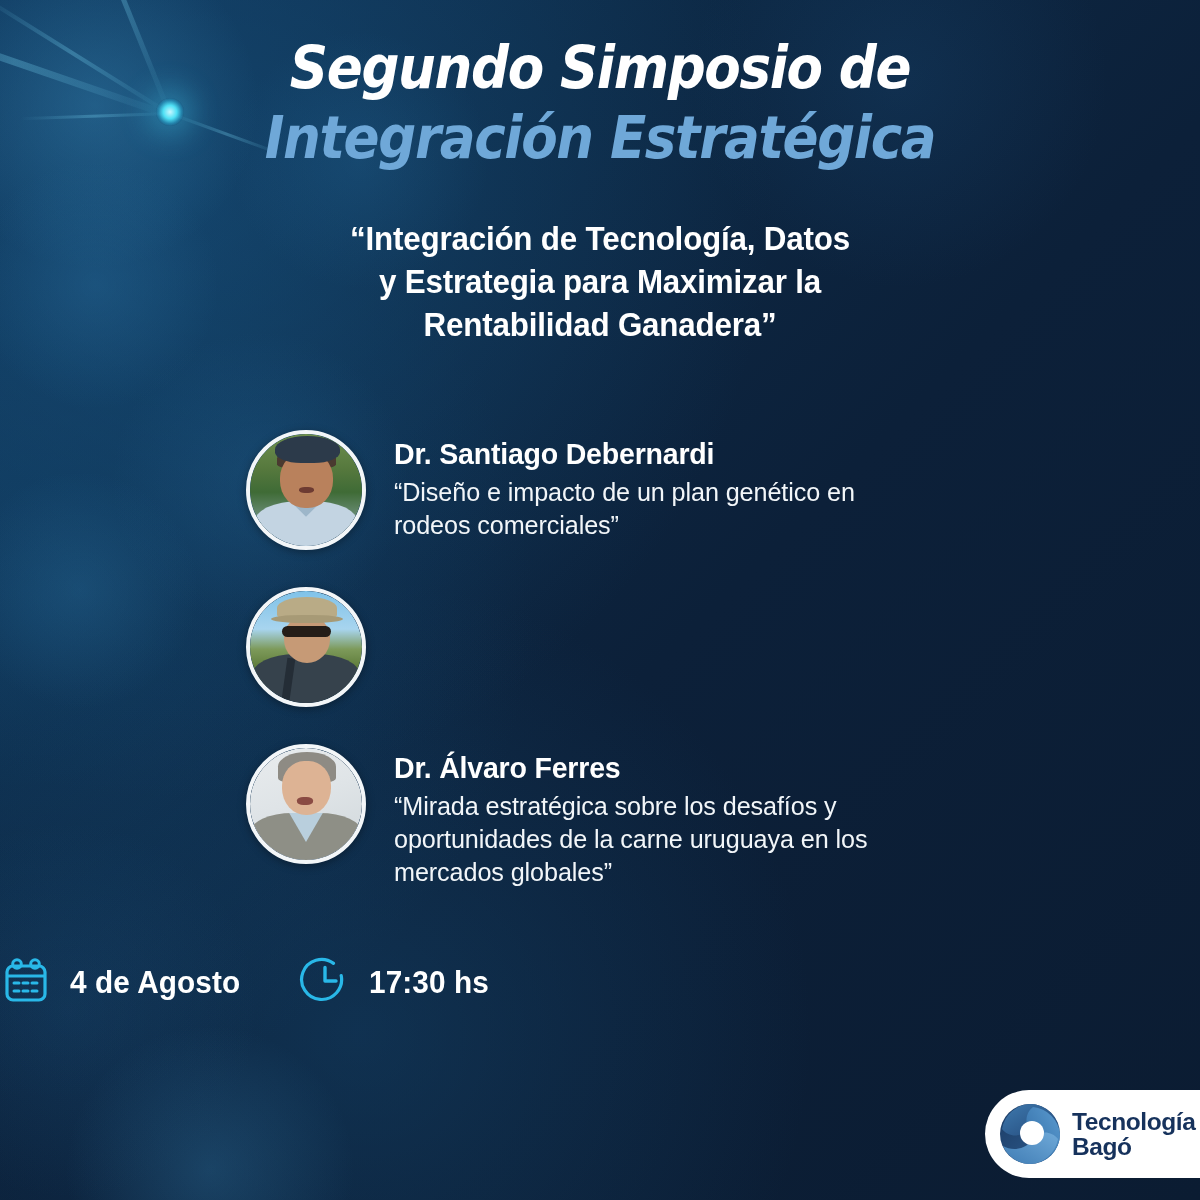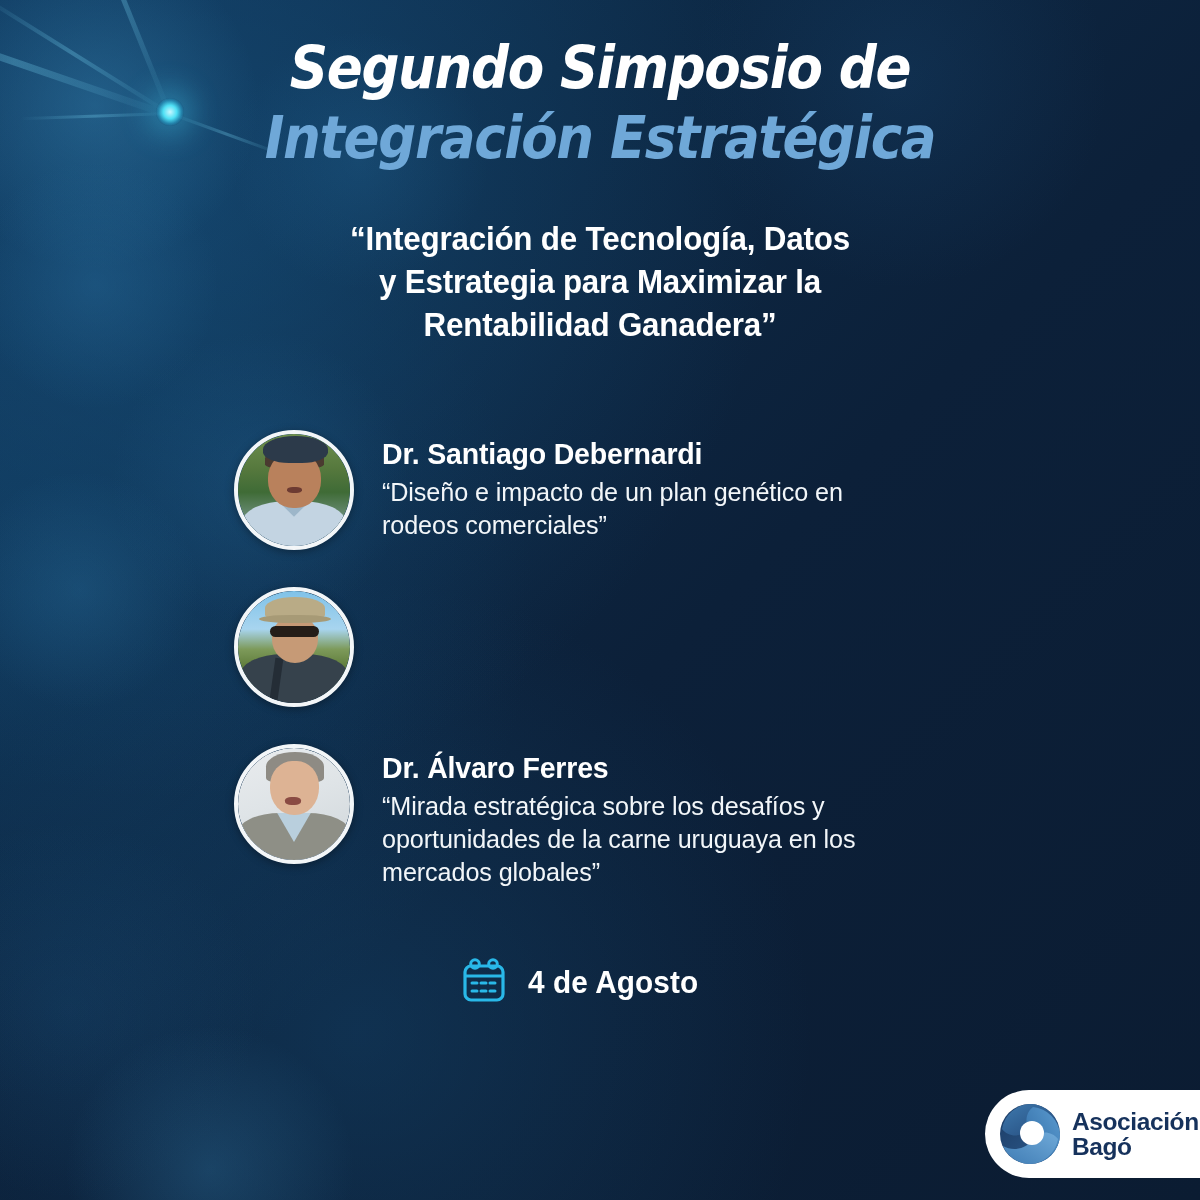--- a/index.html
+++ b/index.html
@@ -59,21 +59,21 @@
     transform:scaleX(0.90);display:block;
   }
   .t1{font-size:59px;color:#ffffff;}
   .t2{font-size:59px;color:#6fa8d8;margin-top:11px;}
 
   .sub{position:absolute;left:0;top:218px;width:1200px;text-align:center;
        font-weight:bold;font-size:33px;line-height:1.30;color:#ffffff;
        letter-spacing:-0.2px;transform:scaleX(0.95);}
 
   
-  .speakers{position:absolute;left:234px;top:430px;width:700px;}
+  .speakers{position:absolute;left:246px;top:430px;width:700px;}
   .spk{position:relative;display:flex;align-items:flex-start;margin-bottom:37px;}
   .spk:last-child{margin-bottom:4px;}
 
   .avatar{
     flex:0 0 auto;width:120px;height:120px;border-radius:50%;
     border:4px solid #f3f6f8;box-sizing:border-box;overflow:hidden;
     box-shadow:0 2px 8px rgba(0,0,0,0.35);position:relative;
   }
   .avatar .ph{position:absolute;inset:0;border-radius:50%;overflow:hidden;}
 
@@ -104,21 +104,21 @@
   .p3 .shirtv{position:absolute;left:35%;top:58%;width:30%;height:26%;background:#b9cfdd;clip-path:polygon(0 0,100% 0,50% 100%);}
 
   .spktxt{padding-left:28px;padding-top:7px;}
   .spkname{font-weight:bold;font-size:30px;color:#ffffff;letter-spacing:-0.2px;
            line-height:1.12;transform:scaleX(0.95);transform-origin:left center;}
   .spktalk{font-size:26.5px;color:#f2f6f9;line-height:1.26;margin-top:5px;
            letter-spacing:-0.1px;transform:scaleX(0.95);transform-origin:left center;max-width:560px;}
 
   
   .details{position:absolute;left:0;top:955px;width:1200px;}
-  .drow{display:flex;align-items:center;justify-content:center;padding-left:15px;}
+  .drow{display:flex;align-items:center;}
   .drow.r1{gap:0px;}
   .ditem{display:flex;align-items:center;}
   .dlabel{font-weight:bold;font-size:31px;color:#ffffff;letter-spacing:0.1px;
           margin-left:18px;transform:scaleX(0.96);transform-origin:left center;}
   .gapx{width:52px;}
   .drow.r2{margin-top:21px;}
   .drow.r2 .dlabel{margin-left:13px;}
 
   
   .logo{position:absolute;right:0;bottom:22px;width:215px;height:88px;
@@ -228,20 +228,29 @@
             <circle cx="17" cy="9" r="4.3" stroke="#29b8e8" stroke-width="3"></circle>
             <circle cx="35" cy="9" r="4.3" stroke="#29b8e8" stroke-width="3"></circle>
             <path d="M14 28h5M23 28h5M32 28h5M14 36h5M23 36h5M32 36h5" stroke="#29b8e8" stroke-width="3" stroke-linecap="round"></path>
           </svg>
         </span>
         <span class="dlabel">4 de Agosto</span>
       </div>
 
       <div class="gapx"></div>
 
+      <div class="ditem">
+        <span>
+          <svg width="52" height="52" viewBox="0 0 52 52" fill="none">
+            <path d="M34.5 8.4A20 20 0 1 0 42.2 20.5" stroke="#29b8e8" stroke-width="3.2" stroke-linecap="round"></path>
+            <path d="M26 12.5V26H37" stroke="#29b8e8" stroke-width="3.4" stroke-linecap="round" stroke-linejoin="round"></path>
+          </svg>
+        </span>
+        <span class="dlabel">17:30 hs</span>
+      </div>
 
     </div>
 
 
   </div>
 
   <div class="logo">
     <span class="logomark">
       <svg width="62" height="62" viewBox="0 0 62 62">
         <defs>
@@ -263,18 +272,18 @@
           </linearGradient>
         </defs>
         <circle cx="31" cy="31" r="30" fill="url(#g1)"></circle>
         <path d="M31 1a30 30 0 0 1 27 18c-10-6-24-3-31 8-5 8-18 7-24-1A30 30 0 0 1 31 1Z" fill="url(#g4)"></path>
         <path d="M61 31a30 30 0 0 1-20 28c6-10 3-24-8-31-8-5-7-18 1-24A30 30 0 0 1 61 31Z" fill="url(#g2)"></path>
         <path d="M31 61A30 30 0 0 1 4 43c10 6 24 3 31-8 5-8 18-7 24 1A30 30 0 0 1 31 61Z" fill="url(#g3)"></path>
         <circle cx="33" cy="30" r="12" fill="#ffffff"></circle>
       </svg>
     </span>
     <span class="logotext">
-      <div>Asociación</div>
+      <div>Tecnología</div>
       <div>Bagó</div>
     </span>
   </div>
 
 </div>
 
 </body></html>

